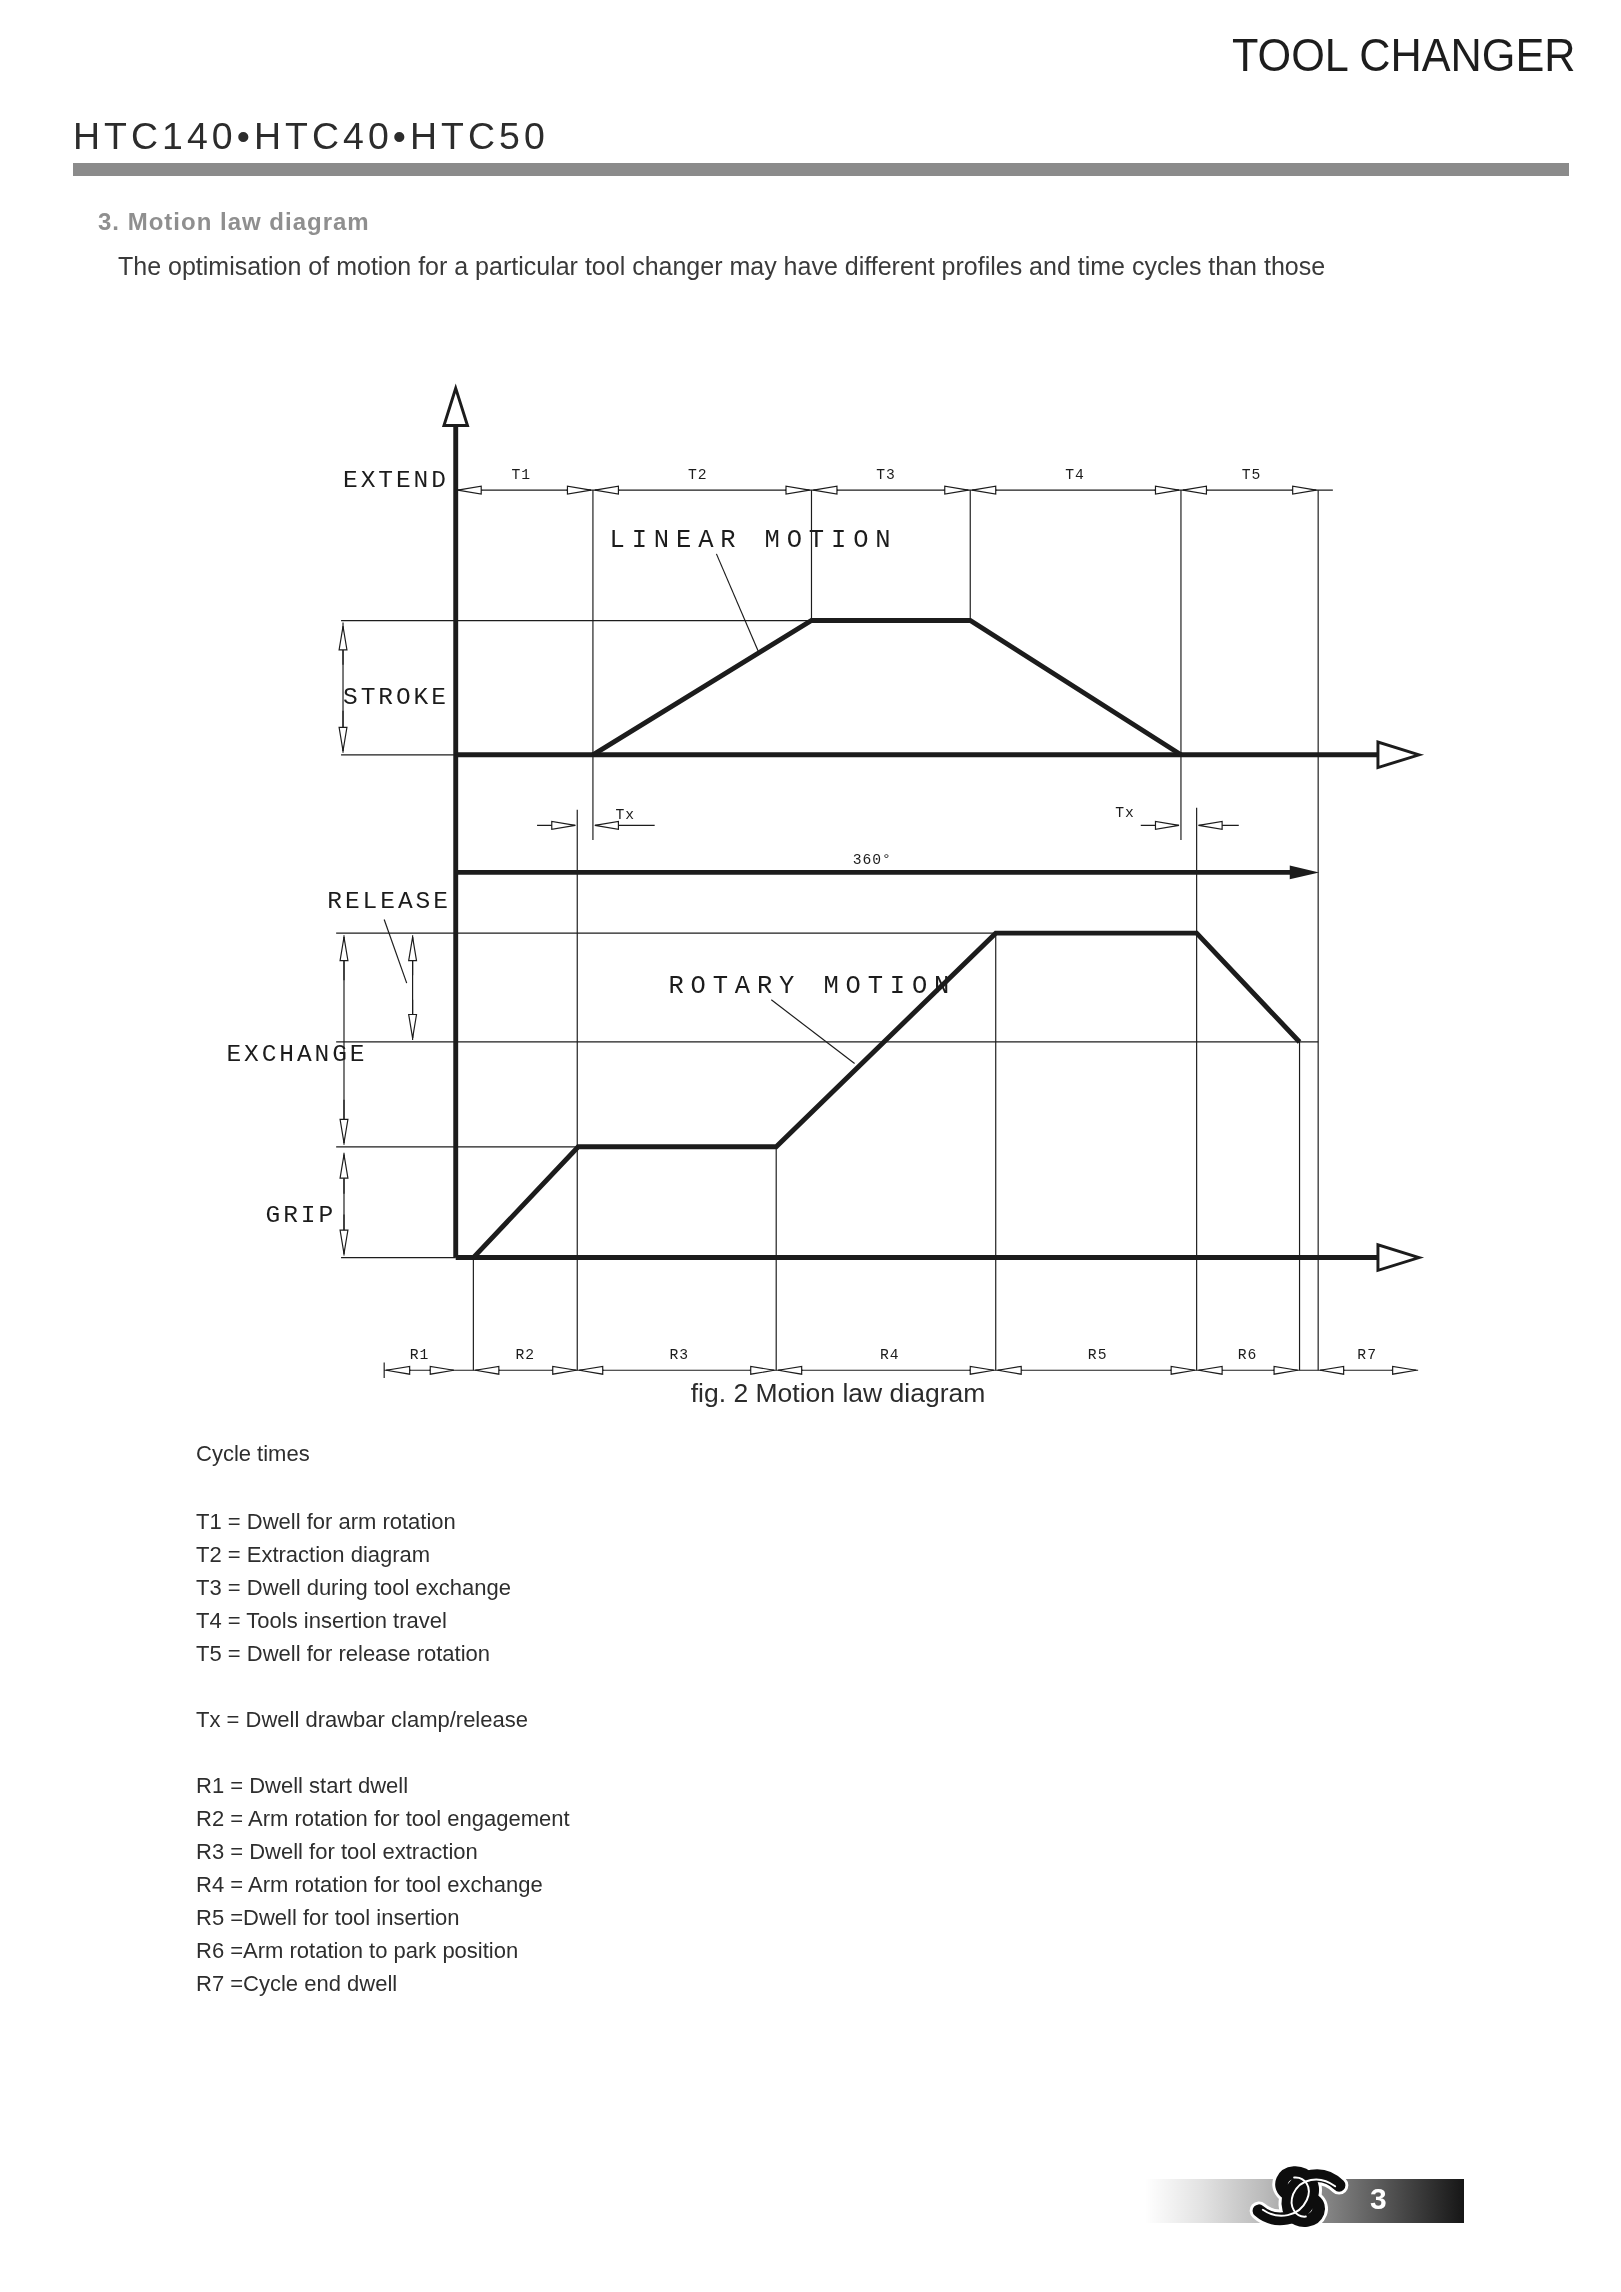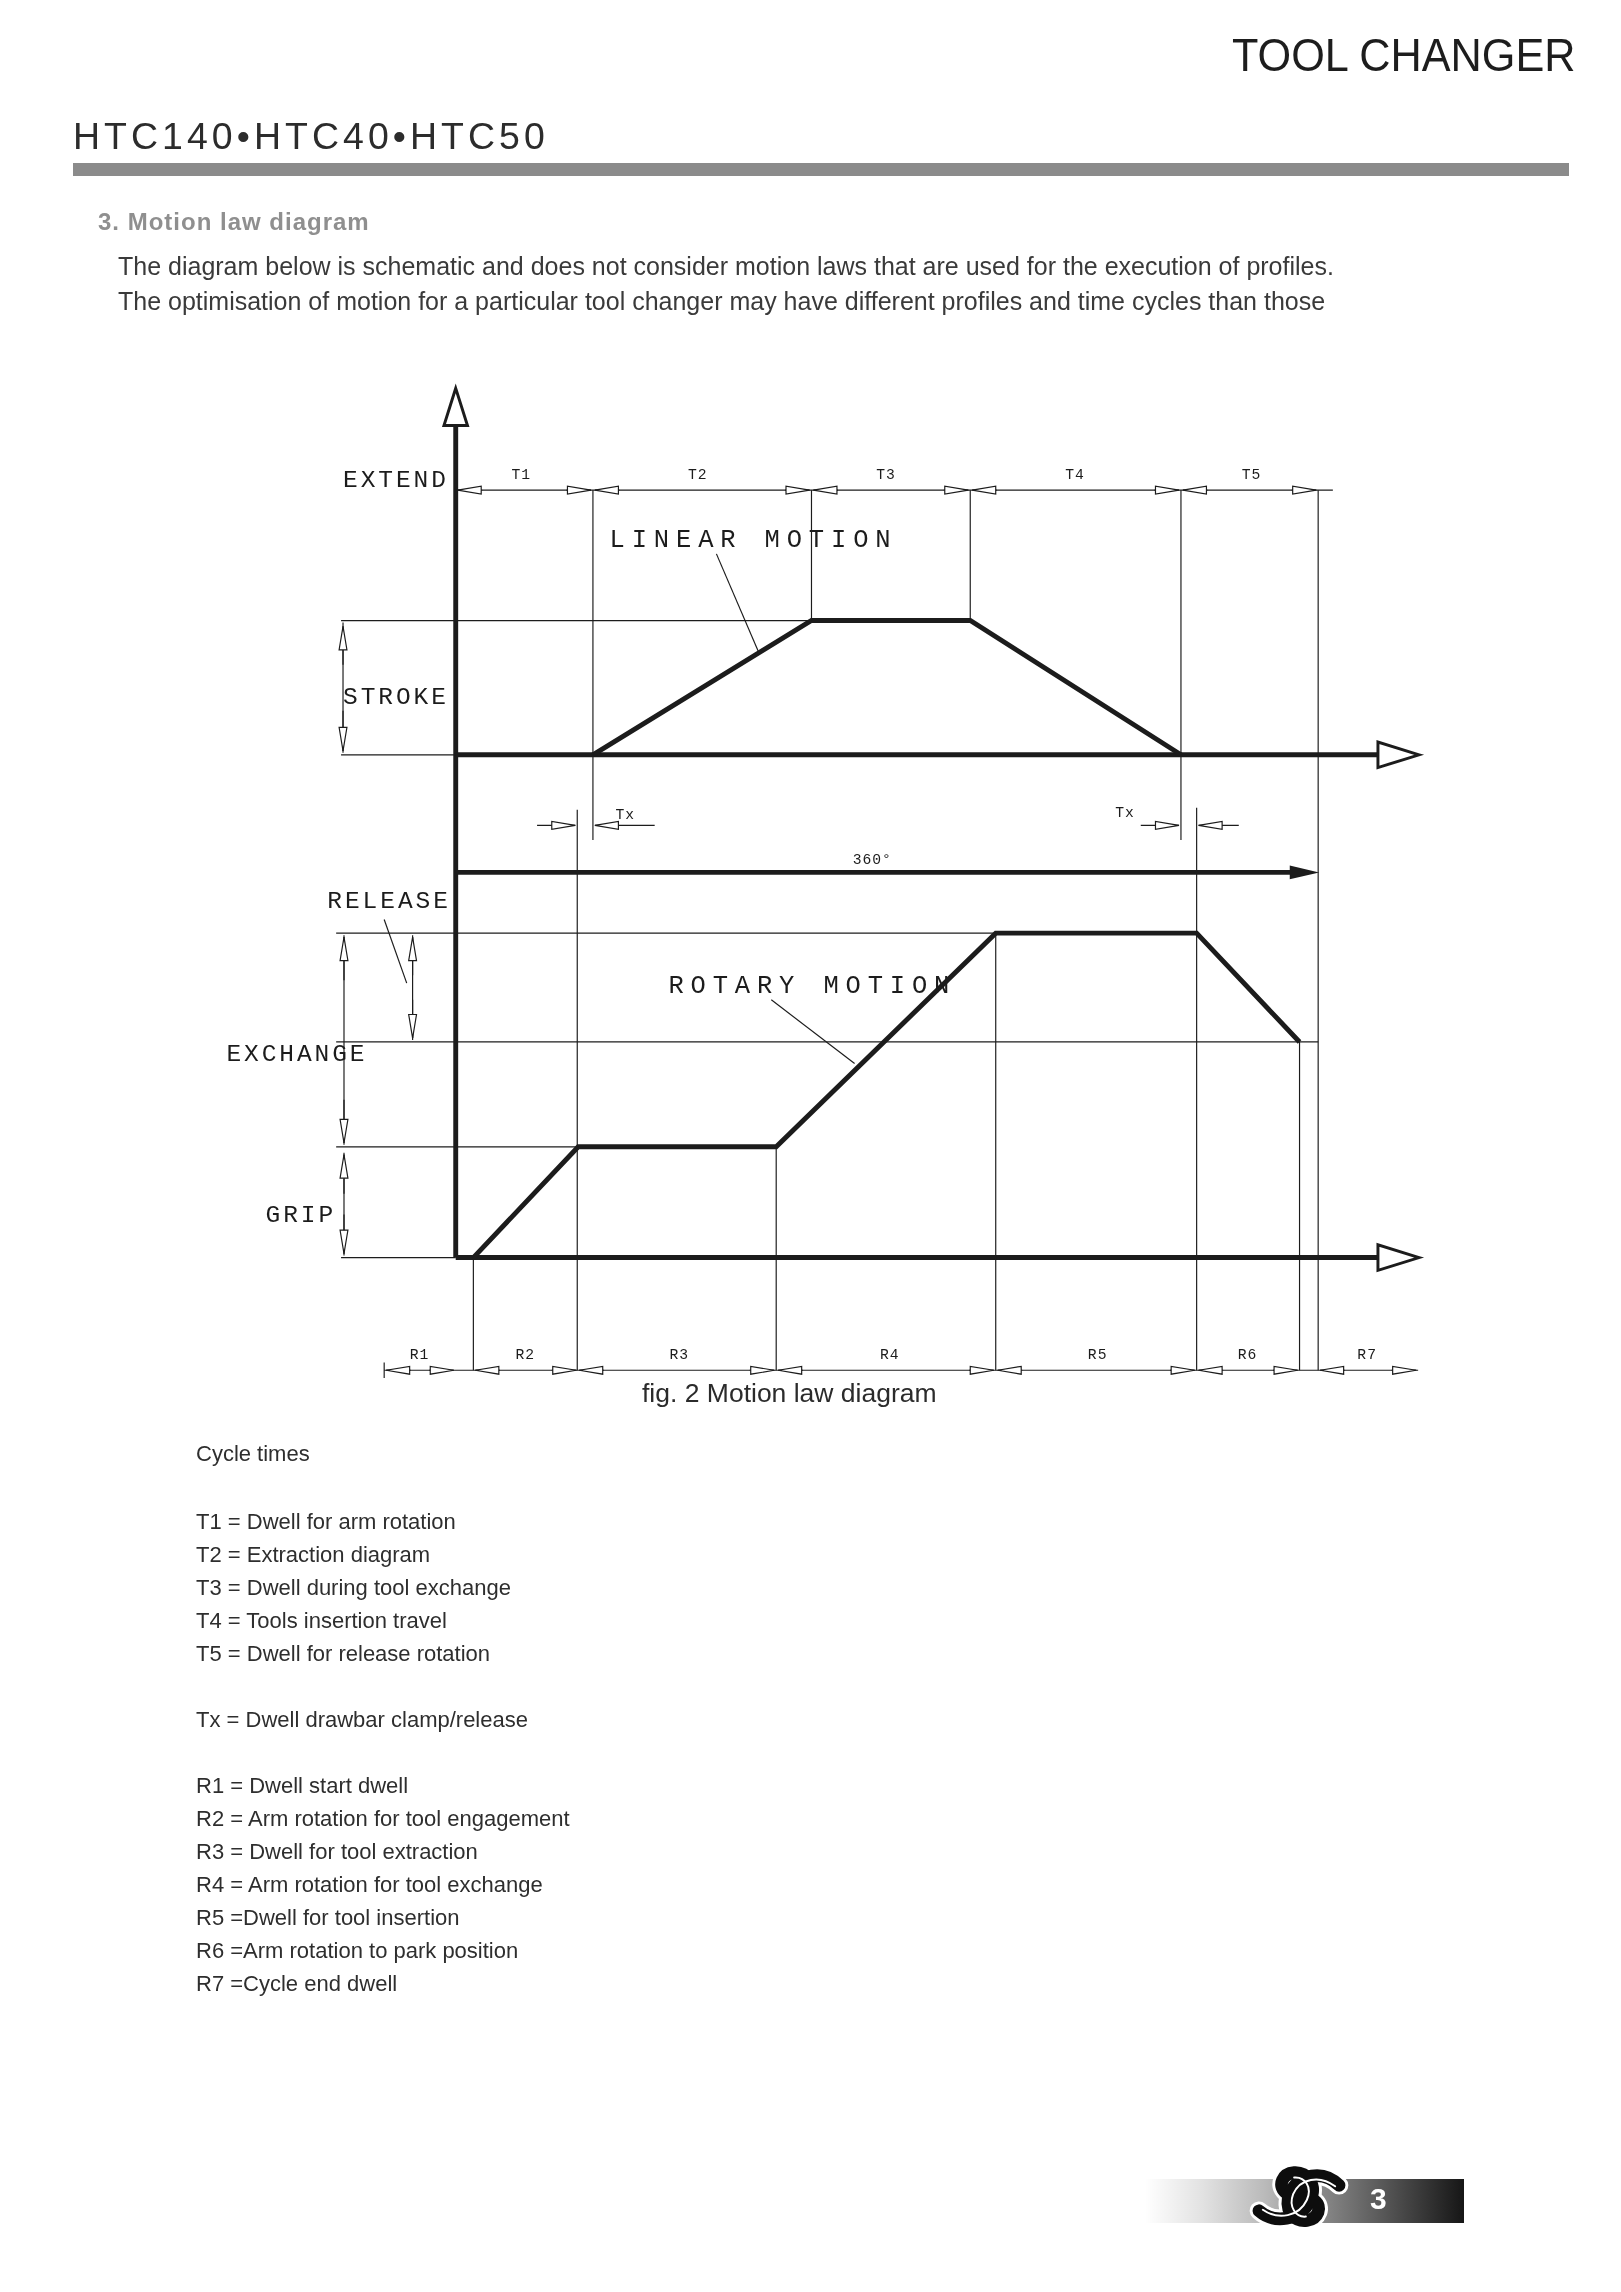--- a/index.html
+++ b/index.html
@@ -38,21 +38,21 @@
   
   svg text {
     font-family:"Liberation Mono","DejaVu Sans Mono", monospace;
     fill:#1c1c1c;
   }
   .cad-big   { font-size:25px; letter-spacing:3px; }
   .cad-wide  { font-size:26px; letter-spacing:7px; }
   .cad-small { font-size:15px; letter-spacing:1px; }
 
   .fig-caption {
-    left:642px; top:1378px; width:392px; text-align:left;
+    left:642px; top:1378px; width:392px; text-align:center;
     font-size:26.5px; color:#2b2b2b;
   }
 
   
   .legend { left:196px; top:1437px; font-size:22px; color:#2e2e2e; }
   .legend .line  { height:33px; line-height:33px; white-space:nowrap; }
   .legend .title { height:33px; line-height:33px; }
   .legend .gap   { height:33px; }
   .legend .gap2  { height:35px; }
 
@@ -69,21 +69,20 @@
 </style>
 </head>
 <body>
 
 <div class="abs doc-title">TOOL CHANGER</div>
 <div class="abs models-line">HTC140•HTC40•HTC50</div>
 <div class="abs header-rule"></div>
 
 <div class="abs section-heading">3. Motion law diagram</div>
 <div class="abs body-text">
-  <div>The diagram below is schematic and does not consider motion laws that are used for the execution of profiles.</div>
   <div>The optimisation of motion for a particular tool changer may have different profiles and time cycles than those</div>
 </div>
 
 <svg class="abs" style="left:0;top:0" width="1621" height="1441" viewBox="0 0 1654 1470">
   <defs>
     <marker id="dimArrow" markerUnits="userSpaceOnUse" markerWidth="30" markerHeight="14" refX="26" refY="6" orient="auto">
       <path d="M26,6 L2,2 L2,10 Z" fill="#ffffff" stroke="#1c1c1c" stroke-width="1.2"></path>
     </marker>
   </defs>
 

